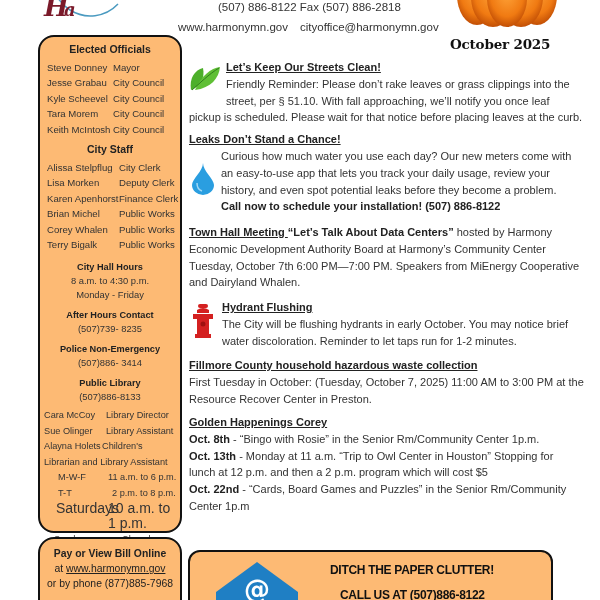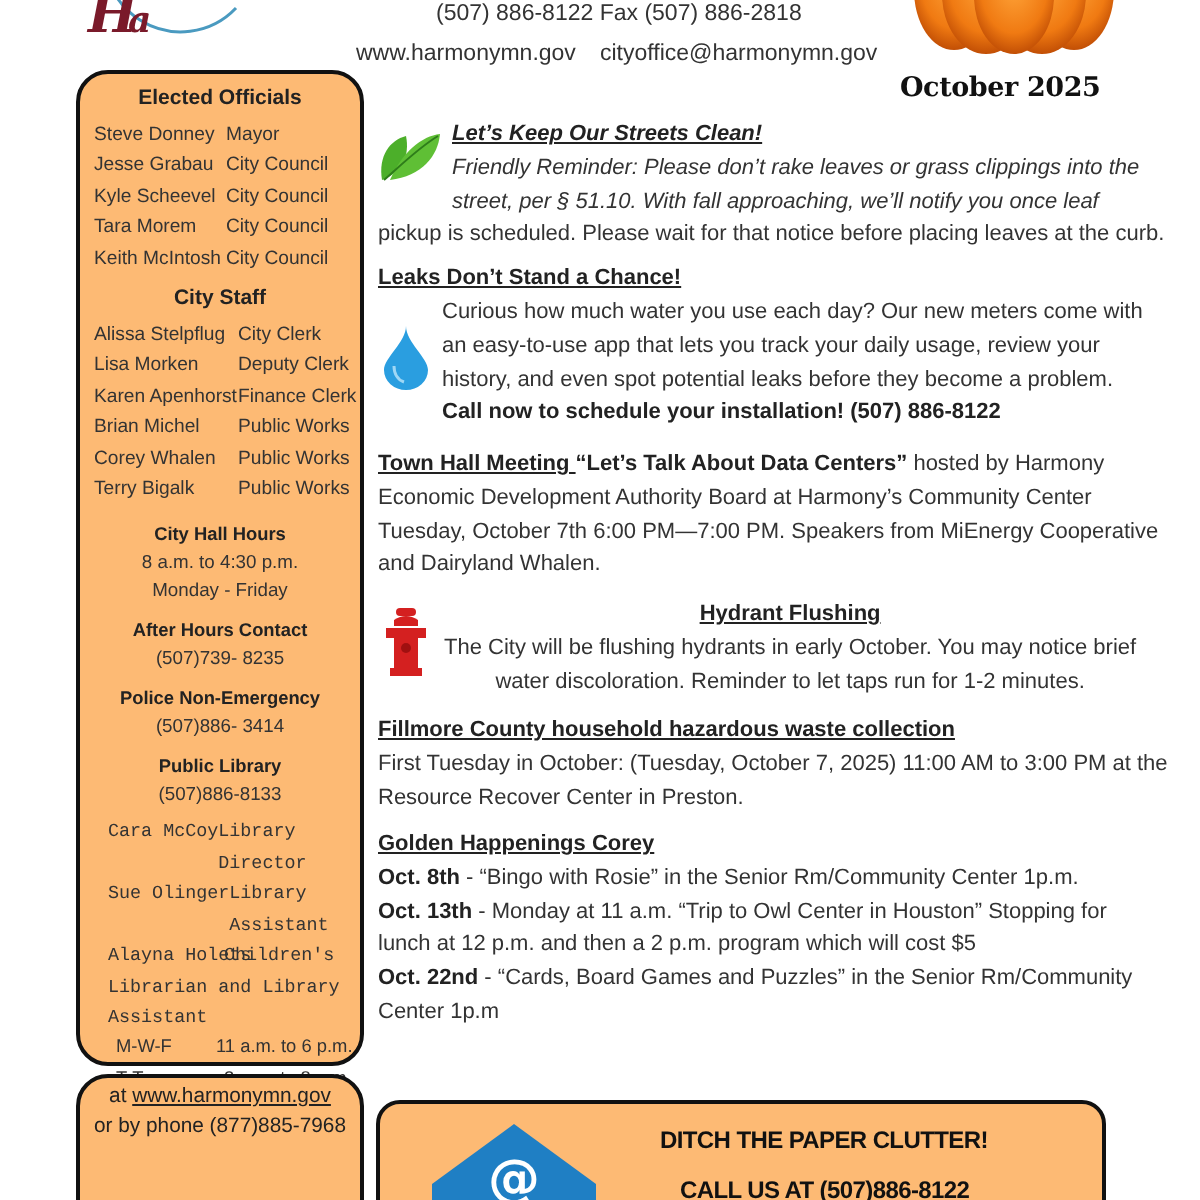--- a/index.html
+++ b/index.html
@@ -111,21 +111,21 @@
   </div>
   <div class="ctrb" style="margin-top:8px;">City Hall Hours</div>
   <div class="ctr">8 a.m. to 4:30 p.m.</div>
   <div class="ctr">Monday - Friday</div>
   <div class="ctrb">After Hours Contact</div>
   <div class="ctr">(507)739- 8235</div>
   <div class="ctrb">Police Non-Emergency</div>
   <div class="ctr">(507)886- 3414</div>
   <div class="ctrb">Public Library</div>
   <div class="ctr">(507)886-8133</div>
-  <div style="padding:4px 0 0 14px;font-family:Liberation Mono, monospace;">
+  <div style="padding:4px 0 0 4px;">
     <div class="row row3" style="font-size:9.2px;">
         <span class="n" style="width:62px;">Cara McCoy</span>
         <span>Library Director</span>
       </div>
     <div class="row row3" style="font-size:9.2px;">
         <span class="n" style="width:62px;">Sue Olinger</span>
         <span>Library Assistant</span>
       </div>
     <div class="row row3" style="font-size:9.2px;">
         <span class="n">Alayna Holets</span>
@@ -147,34 +147,35 @@
         <span>10 a.m. to 1 p.m.</span>
       </div>
     <div class="row" style="font-size:9.2px; margin-left:-4px;">
         <span class="n" style="width:68px;">Sunday</span>
         <span>Closed</span>
       </div>
   </div>
 </div>
 
 <div class="abs sbox" style="left:38px; top:537px; width:144px; height:80px;">
+  <div style="text-align:center; font-weight:bold; font-size:10.4px; color:#222; margin-top:9px;">Pay or View Bill Online</div>
   <div style="text-align:center; font-size:10.4px; color:#222; margin-top:4px;">
     <span>at </span><span style="text-decoration:underline;">www.harmonymn.gov</span>
   </div>
   <div style="text-align:center; font-size:10.4px; color:#222; margin-top:4px;">or by phone (877)885-7968</div>
 </div>
 
 <div class="abs" style="left:189px; top:64px;">
   <svg width="32" height="28" viewBox="0 0 32 28">
     <path d="M2 26 C 0 14, 6 6, 14 4 C 16 14, 12 22, 2 26 Z" fill="#4caf2a"></path>
     <path d="M6 26 C 12 12, 22 4, 31 3 C 30 14, 22 24, 6 26 Z" fill="#5fbf35"></path>
     <path d="M3 26 C 10 20, 20 10, 30 4" stroke="#2e7d1a" stroke-width="1" fill="none"></path>
   </svg>
 </div>
-<div class="abs main" style="left:226px; top:59px;font-style:italic;">
+<div class="abs main" style="left:226px; top:59px;">
   <div class="h">Let’s Keep Our Streets Clean!</div>
   <div>Friendly Reminder:  Please don’t rake leaves or grass clippings into the</div>
   <div>street, per § 51.10. With fall approaching, we’ll notify you once leaf</div>
 </div>
 <div class="abs main" style="left:189px; top:109px; white-space:nowrap;">pickup is scheduled. Please wait for that notice before placing leaves at the curb.</div>
 
 <div class="abs main h" style="left:189px; top:131px;">Leaks Don’t Stand a Chance!</div>
 <div class="abs" style="left:192px; top:163px;">
   <svg width="22" height="32" viewBox="0 0 22 32">
     <path d="M11 0 C 11 8, 0 16, 0 22 A 11 10 0 0 0 22 22 C 22 16, 11 8, 11 0 Z" fill="#2a9ee0"></path>
@@ -198,21 +199,21 @@
 <div class="abs" style="left:193px; top:304px;">
   <svg width="20" height="34" viewBox="0 0 20 34">
     <rect x="5" y="0" width="10" height="4" rx="2" fill="#d42020"></rect>
     <path d="M4 6 Q10 2 16 6 L16 9 L4 9 Z" fill="#d42020"></path>
     <rect x="0" y="10" width="20" height="5" fill="#d42020"></rect>
     <rect x="4" y="15" width="12" height="15" fill="#d42020"></rect>
     <circle cx="10" cy="20" r="2.5" fill="#a01010"></circle>
     <rect x="2" y="30" width="16" height="4" fill="#d42020"></rect>
   </svg>
 </div>
-<div class="abs main" style="left:222px; top:299px; white-space:nowrap;text-align:center;">
+<div class="abs main" style="left:222px; top:299px; white-space:nowrap;">
   <div class="h">Hydrant Flushing</div>
   <div>The City will be flushing hydrants in early October. You may notice brief</div>
   <div>water discoloration. Reminder to let taps run for 1-2 minutes.</div>
 </div>
 
 <div class="abs main" style="left:189px; top:357px; white-space:nowrap;">
   <div class="h">Fillmore County household hazardous waste collection</div>
   <div>First Tuesday in October: (Tuesday, October 7, 2025) 11:00 AM to 3:00 PM at the</div>
   <div>Resource Recover Center in Preston.</div>
 </div>

